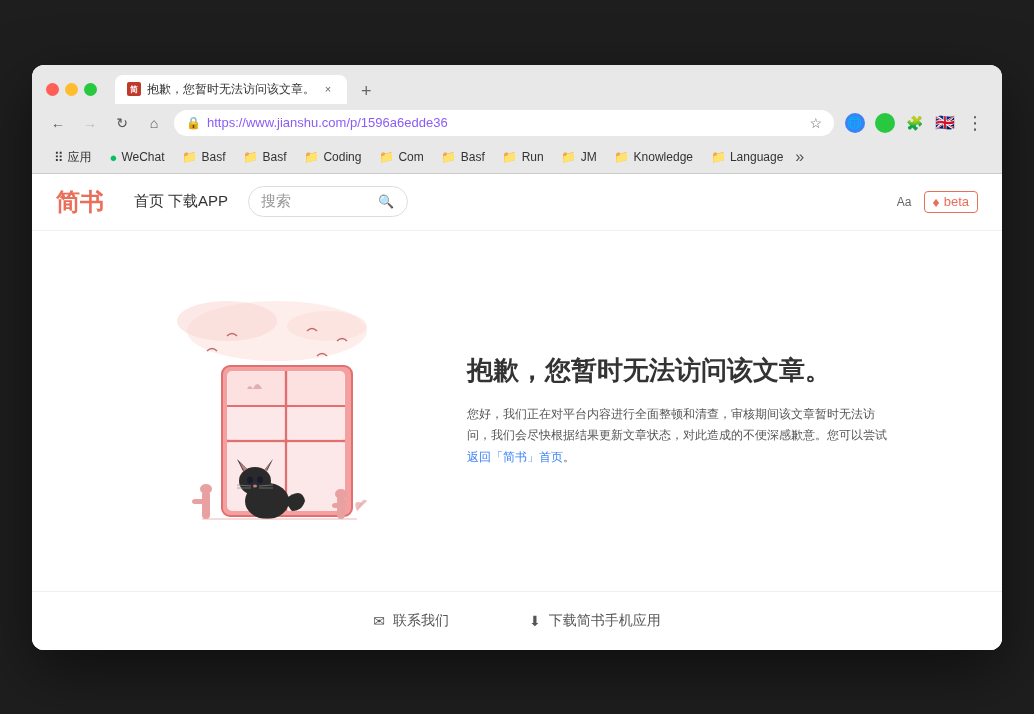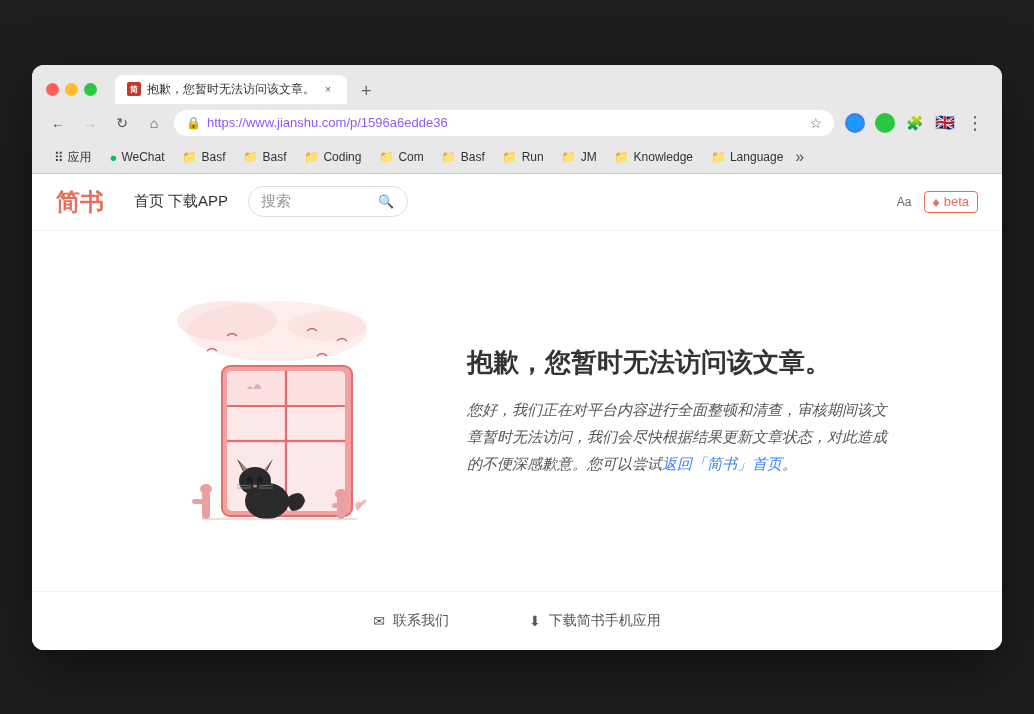--- a/index.html
+++ b/index.html
@@ -304,24 +304,23 @@
     .error-content {
       max-width: 420px;
     }
     .error-title {
       font-size: 26px;
       color: #333;
       font-weight: bold;
       margin-bottom: 16px;
     }
     .error-desc {
-      font-size: 15px;
+      font-size: 12px;
       color: #555;
       line-height: 1.8;
-      font-style: italic;
     }
     .error-link {
       color: #3b82f6;
       text-decoration: none;
       cursor: pointer;
     }
 
     
     .page-footer {
       border-top: 1px solid #f0f0f0;

